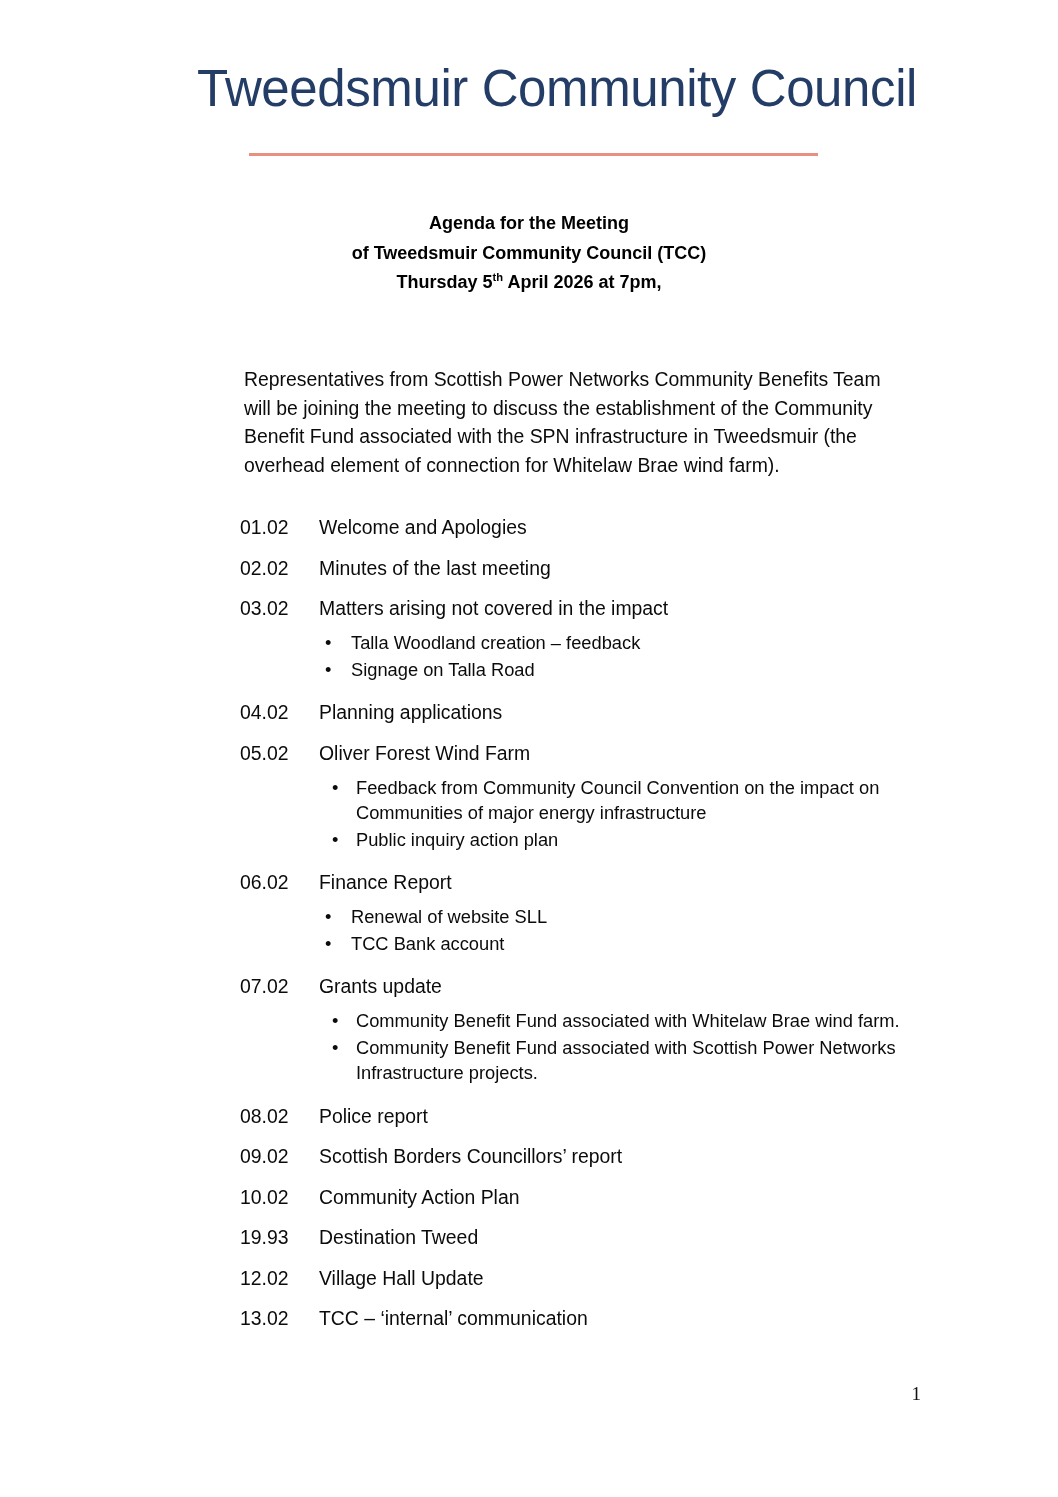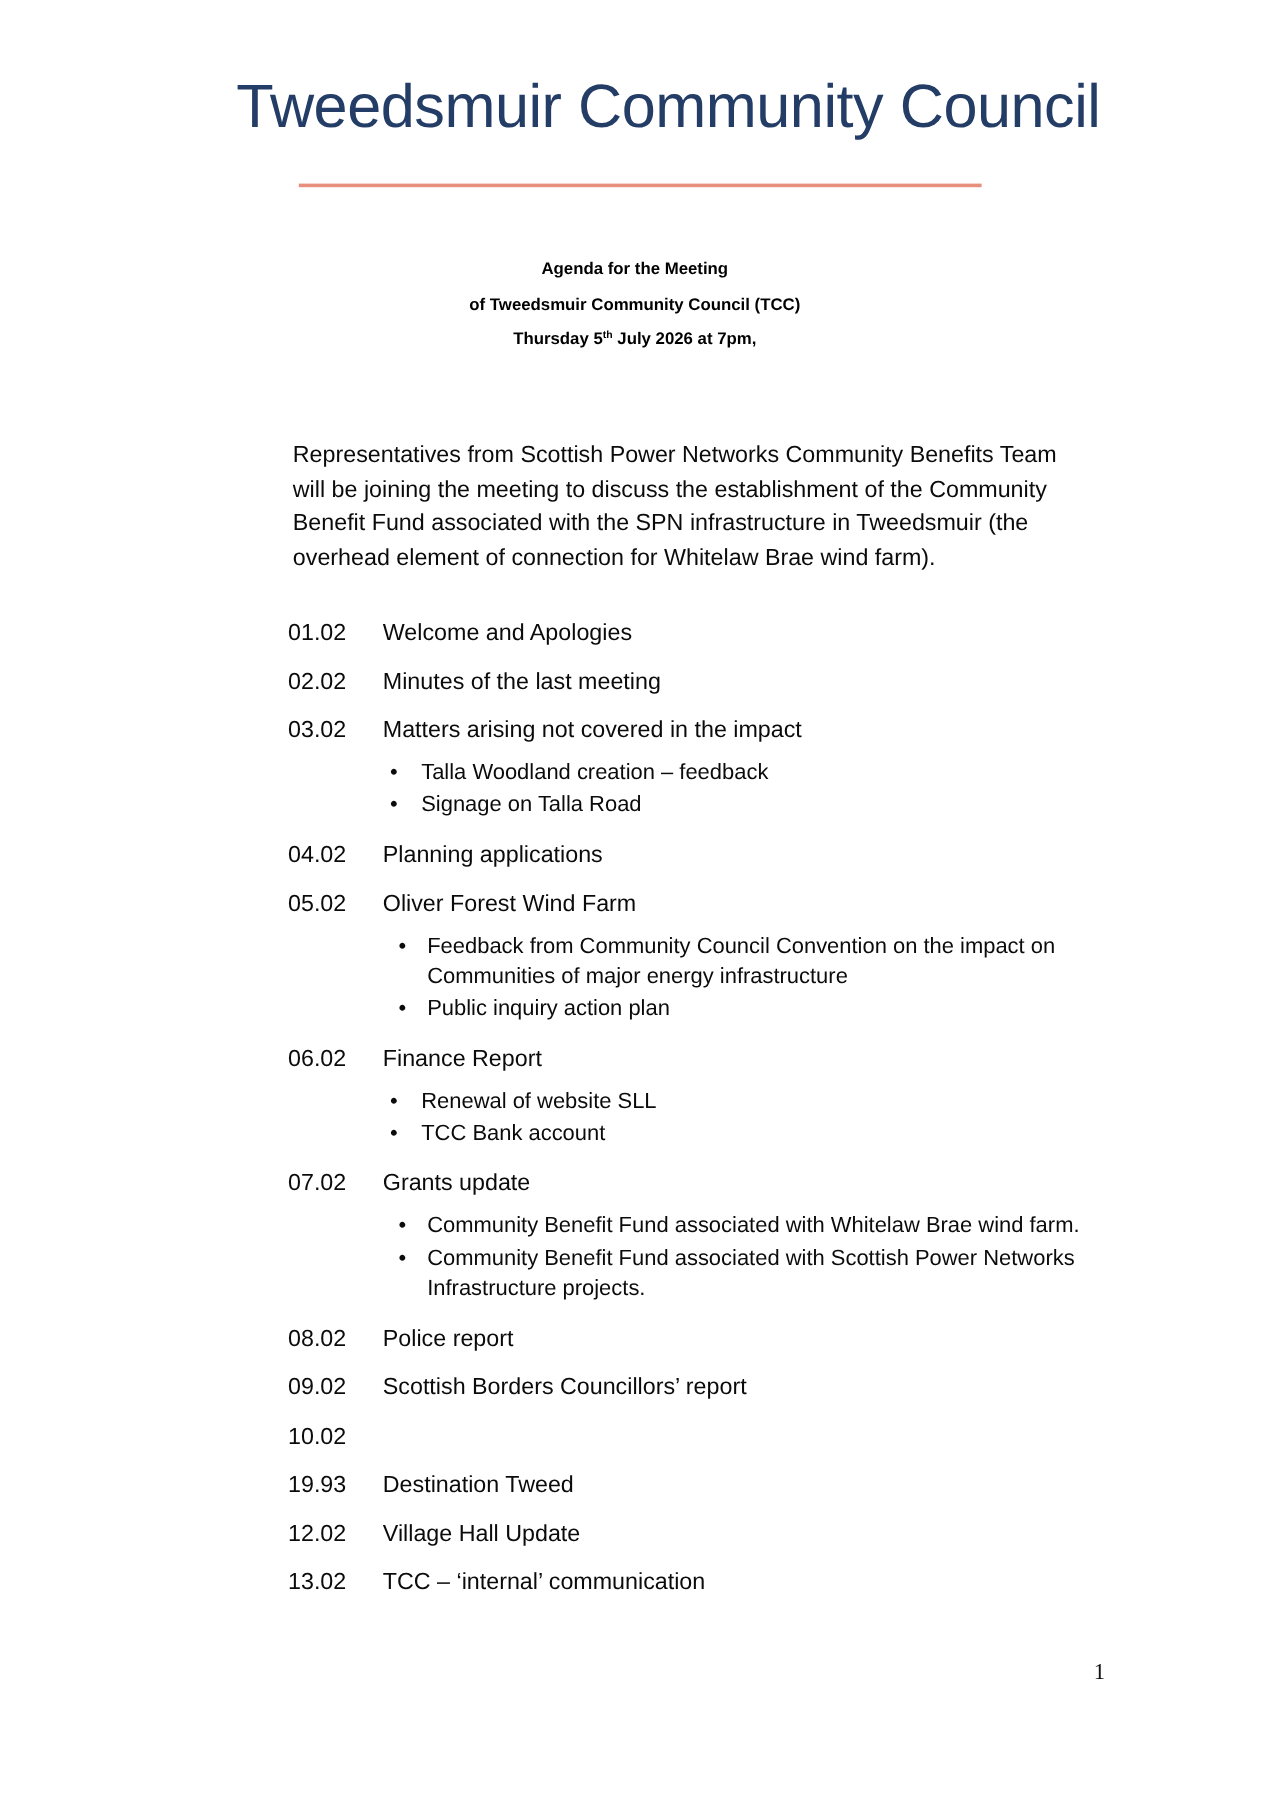--- a/index.html
+++ b/index.html
@@ -45,21 +45,21 @@
   }
 
   
   .meeting-heading {
     position: absolute;
     left: 0;
     top: 209px;
     width: 1058px;
     text-align: center;
     font-weight: bold;
-    font-size: 14px;
+    font-size: 18px;
     line-height: 29.5px;
     color: #000;
   }
   .meeting-heading .ln { display: block; white-space: nowrap; }
   .meeting-heading sup {
     font-size: 0.62em;
     vertical-align: super;
     line-height: 0;
   }
 
@@ -153,21 +153,21 @@
 
 <div class="page">
 
   <div class="doc-title">Tweedsmuir Community Council</div>
 
   <div class="title-rule"></div>
 
   <div class="meeting-heading">
     <span class="ln">Agenda for the Meeting</span>
     <span class="ln">of Tweedsmuir Community Council (TCC)</span>
-    <span class="ln"><span>Thursday 5</span><sup>th</sup><span> July 2026 at 7pm,</span></span>
+    <span class="ln"><span>Thursday 5</span><sup>th</sup><span> April 2026 at 7pm,</span></span>
   </div>
 
   <div class="intro">Representatives from Scottish Power Networks Community Benefits Team will be joining the meeting to discuss the establishment of the Community Benefit Fund associated with the SPN infrastructure in Tweedsmuir (the overhead element of connection for Whitelaw Brae wind farm).</div>
 
   <div class="agenda" id="agenda-list">
       <div class="agenda-item">
         <div class="agenda-num">01.02</div>
         <div class="agenda-text">Welcome and Apologies</div>
       </div>
       <div class="agenda-item">
@@ -213,20 +213,21 @@
       <div class="agenda-item">
         <div class="agenda-num">08.02</div>
         <div class="agenda-text">Police report</div>
       </div>
       <div class="agenda-item">
         <div class="agenda-num">09.02</div>
         <div class="agenda-text">Scottish Borders Councillors’ report</div>
       </div>
       <div class="agenda-item">
         <div class="agenda-num">10.02</div>
+        <div class="agenda-text">Community Action Plan</div>
       </div>
       <div class="agenda-item">
         <div class="agenda-num">19.93</div>
         <div class="agenda-text">Destination Tweed</div>
       </div>
       <div class="agenda-item">
         <div class="agenda-num">12.02</div>
         <div class="agenda-text">Village Hall Update</div>
       </div>
       <div class="agenda-item">

